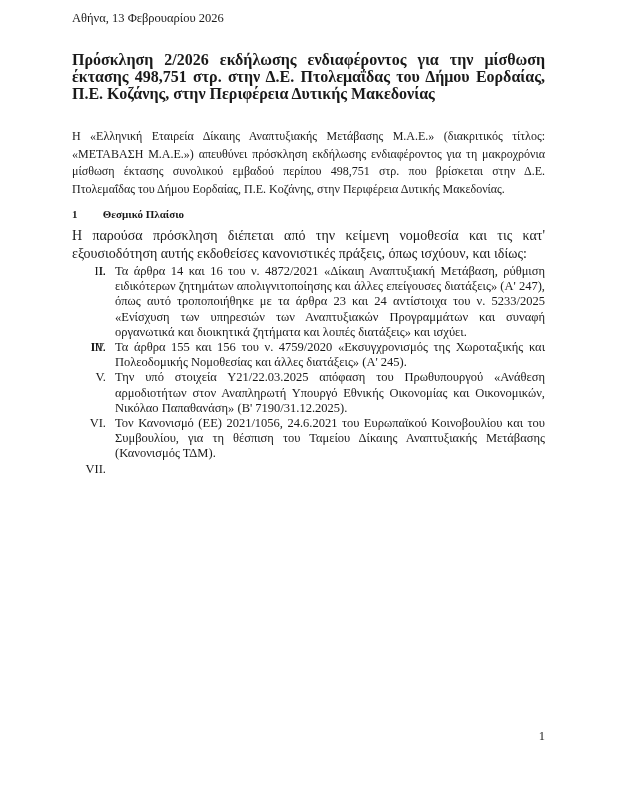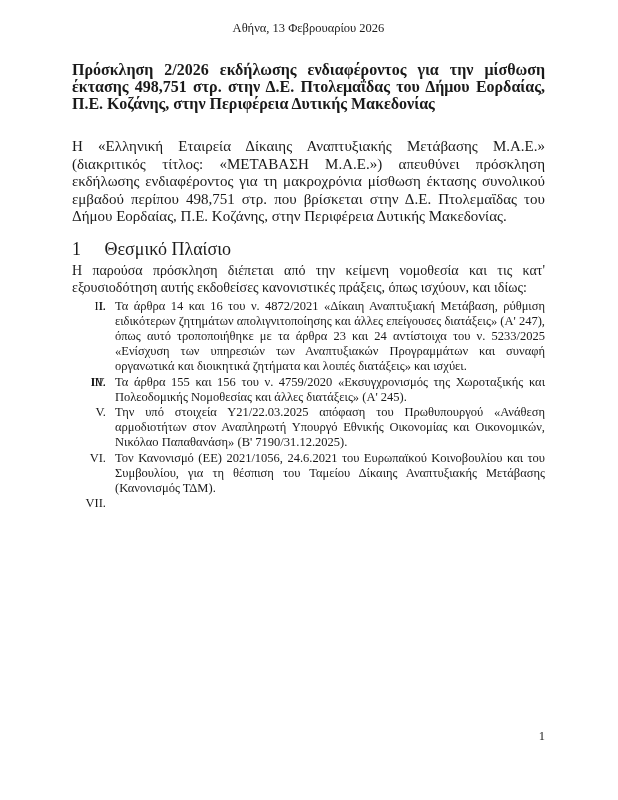--- a/index.html
+++ b/index.html
@@ -21,42 +21,41 @@
     left: 72px;
     top: 0;
     width: 473px;
   }
   .logo-block {
     margin: 82px 0 0 13px;
     width: 132px;
   }
   .logo-block svg { display: block; }
   .date-line {
-    margin-top: 20px;
+    margin-top: 10px;
     font-size: 12.5px;
     line-height: 16px;
-    text-align: center;
   }
   .doc-title {
     margin-top: 25px;
     font-size: 16px;
     font-weight: bold;
     line-height: 17px;
     text-align: justify;
   }
   .intro-paragraph {
     margin-top: 26px;
-    font-size: 15px;
+    font-size: 12px;
     line-height: 17.5px;
     text-align: justify;
   }
   .section-heading {
-    margin-top: 15px;
-    font-size: 18px;
-    font-weight: normal;
+    margin-top: 8px;
+    font-size: 11px;
+    font-weight: bold;
     line-height: 16px;
   }
   .section-heading .section-number {
     display: inline-block;
     min-width: 28px;
   }
   .section-lead {
     margin-top: 5px;
     font-size: 14px;
     line-height: 17.5px;

